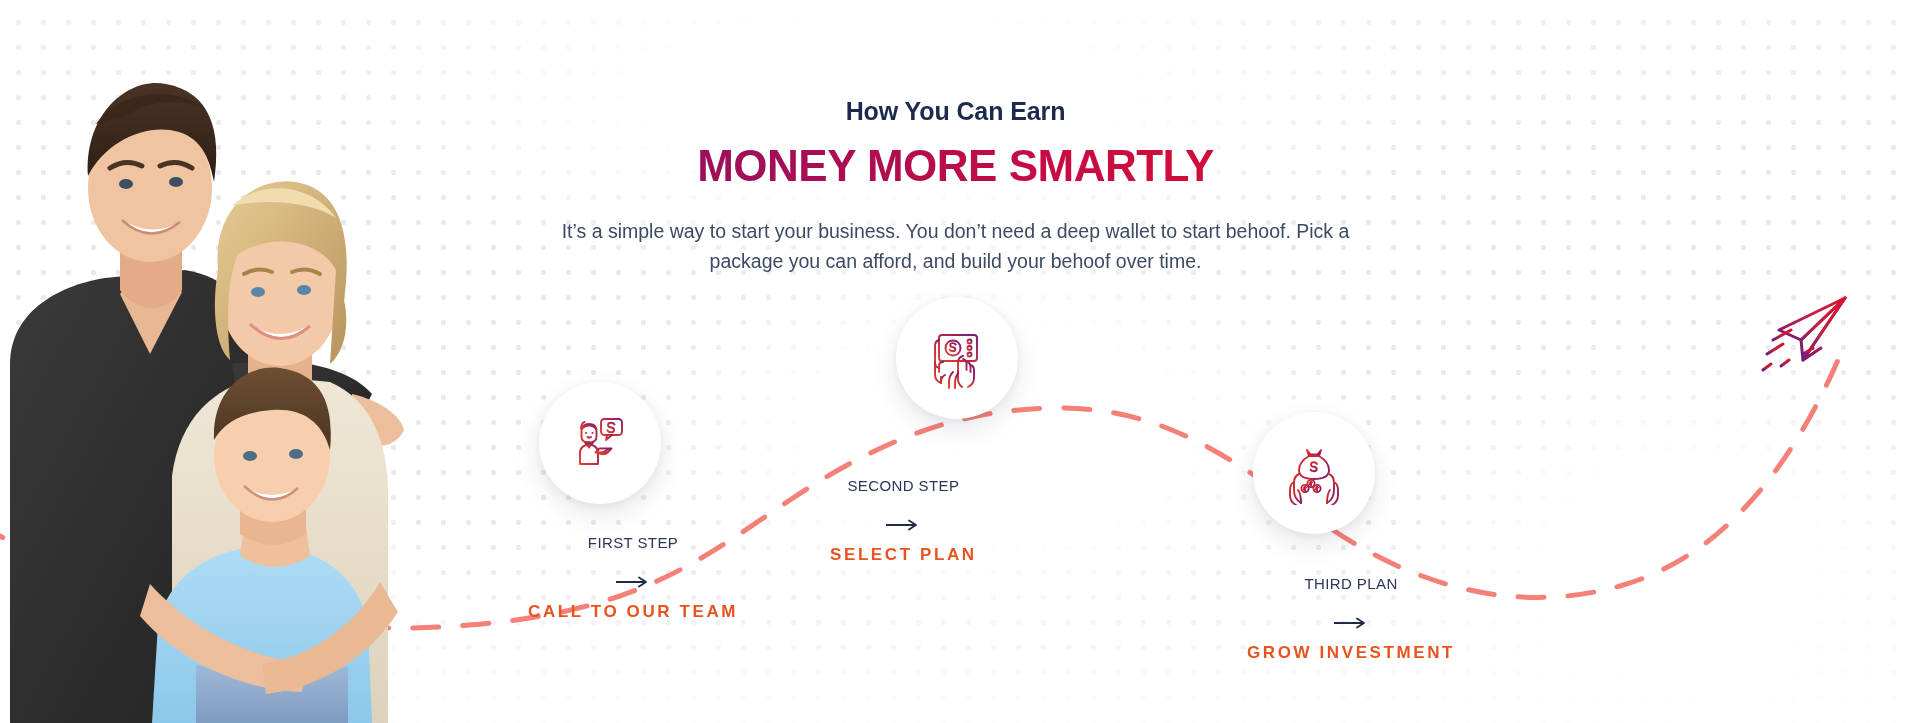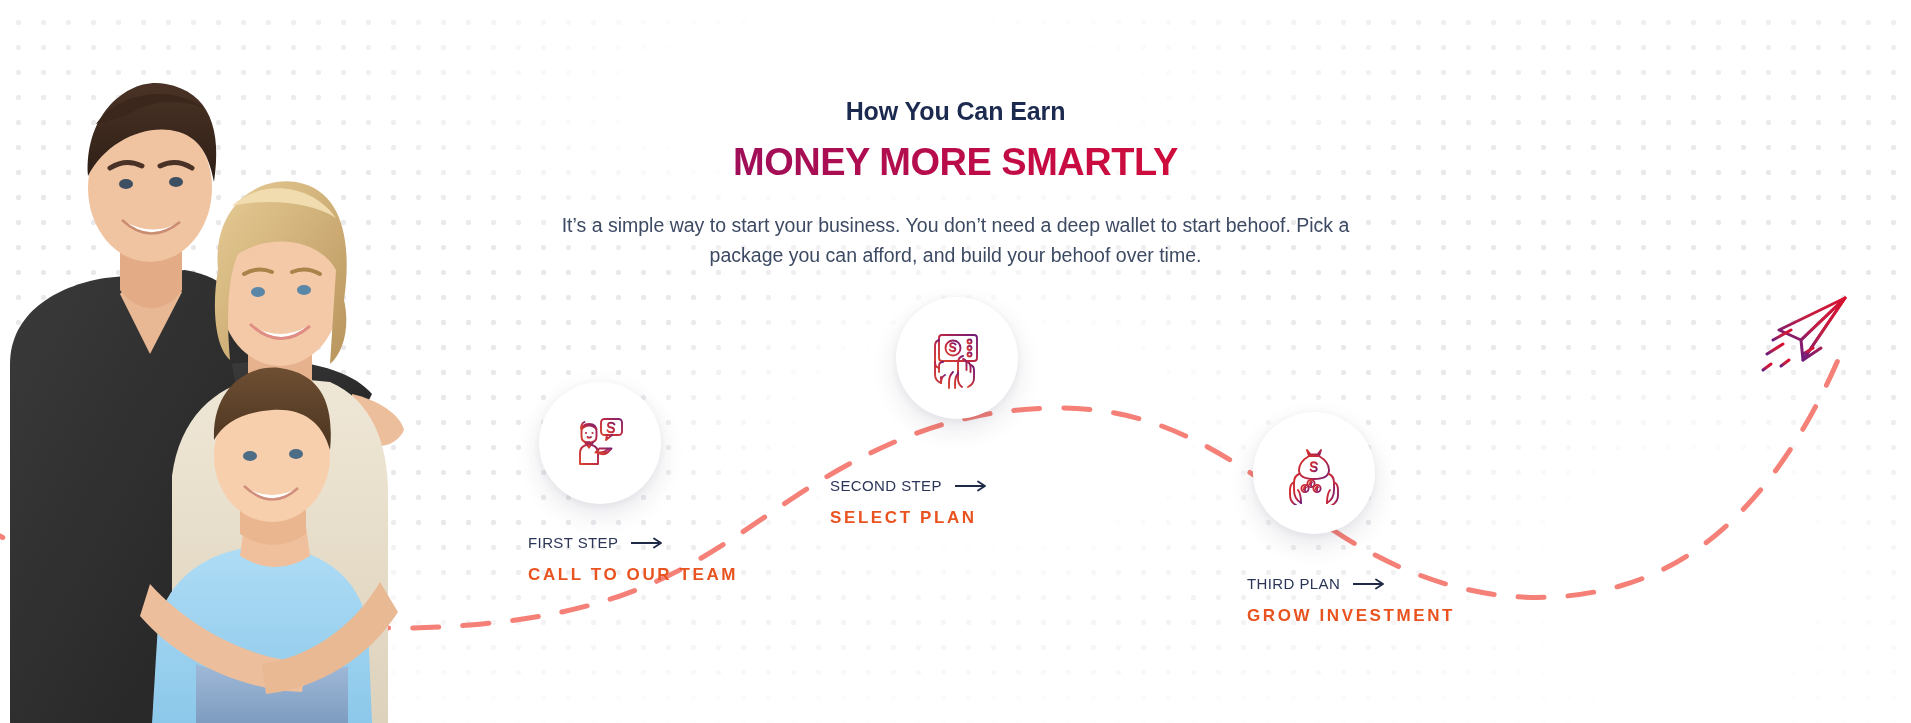--- a/index.html
+++ b/index.html
@@ -47,21 +47,21 @@
   }
   .eyebrow {
     font-size:25px;
     font-weight:700;
     color:#1b2a4e;
     letter-spacing:-0.1px;
     line-height:1.2;
   }
   .big-title {
     margin-top:17px;
-    font-size:38px;
+    font-size:44px;
     font-weight:800;
     letter-spacing:-0.5px;
     line-height:1.05;
     background:linear-gradient(90deg,#8e0f63 0%,#a50e55 30%,#c70b43 62%,#d81030 100%);
     -webkit-background-clip:text;
     background-clip:text;
     color:transparent;
     -webkit-text-fill-color:transparent;
     white-space:nowrap;
   }
@@ -92,23 +92,23 @@
     width:122px; height:122px;
     border-radius:50%;
     background:#ffffff;
     box-shadow:0 10px 26px rgba(33,40,70,0.11), 0 2px 8px rgba(33,40,70,0.05);
     display:flex; align-items:center; justify-content:center;
   }
   .bubble svg { display:block; }
 
   .step-meta { position:absolute; white-space:nowrap; }
   .step-small {
-    display:flex; align-items:center; gap:13px;
+    display:flex; align-items:center; gap:25px;
     font-size:15px; letter-spacing:0.4px;
-    color:#2b3557; font-weight:400;
+    color:#2b3557; font-weight:400;flex-direction:column;
   }
   .step-small .arrow { display:block; }
   .step-big {
     margin-top:14px;
     font-size:17px;
     font-weight:700;
     letter-spacing:2.6px;
     color:#e8531f;
   }
 

